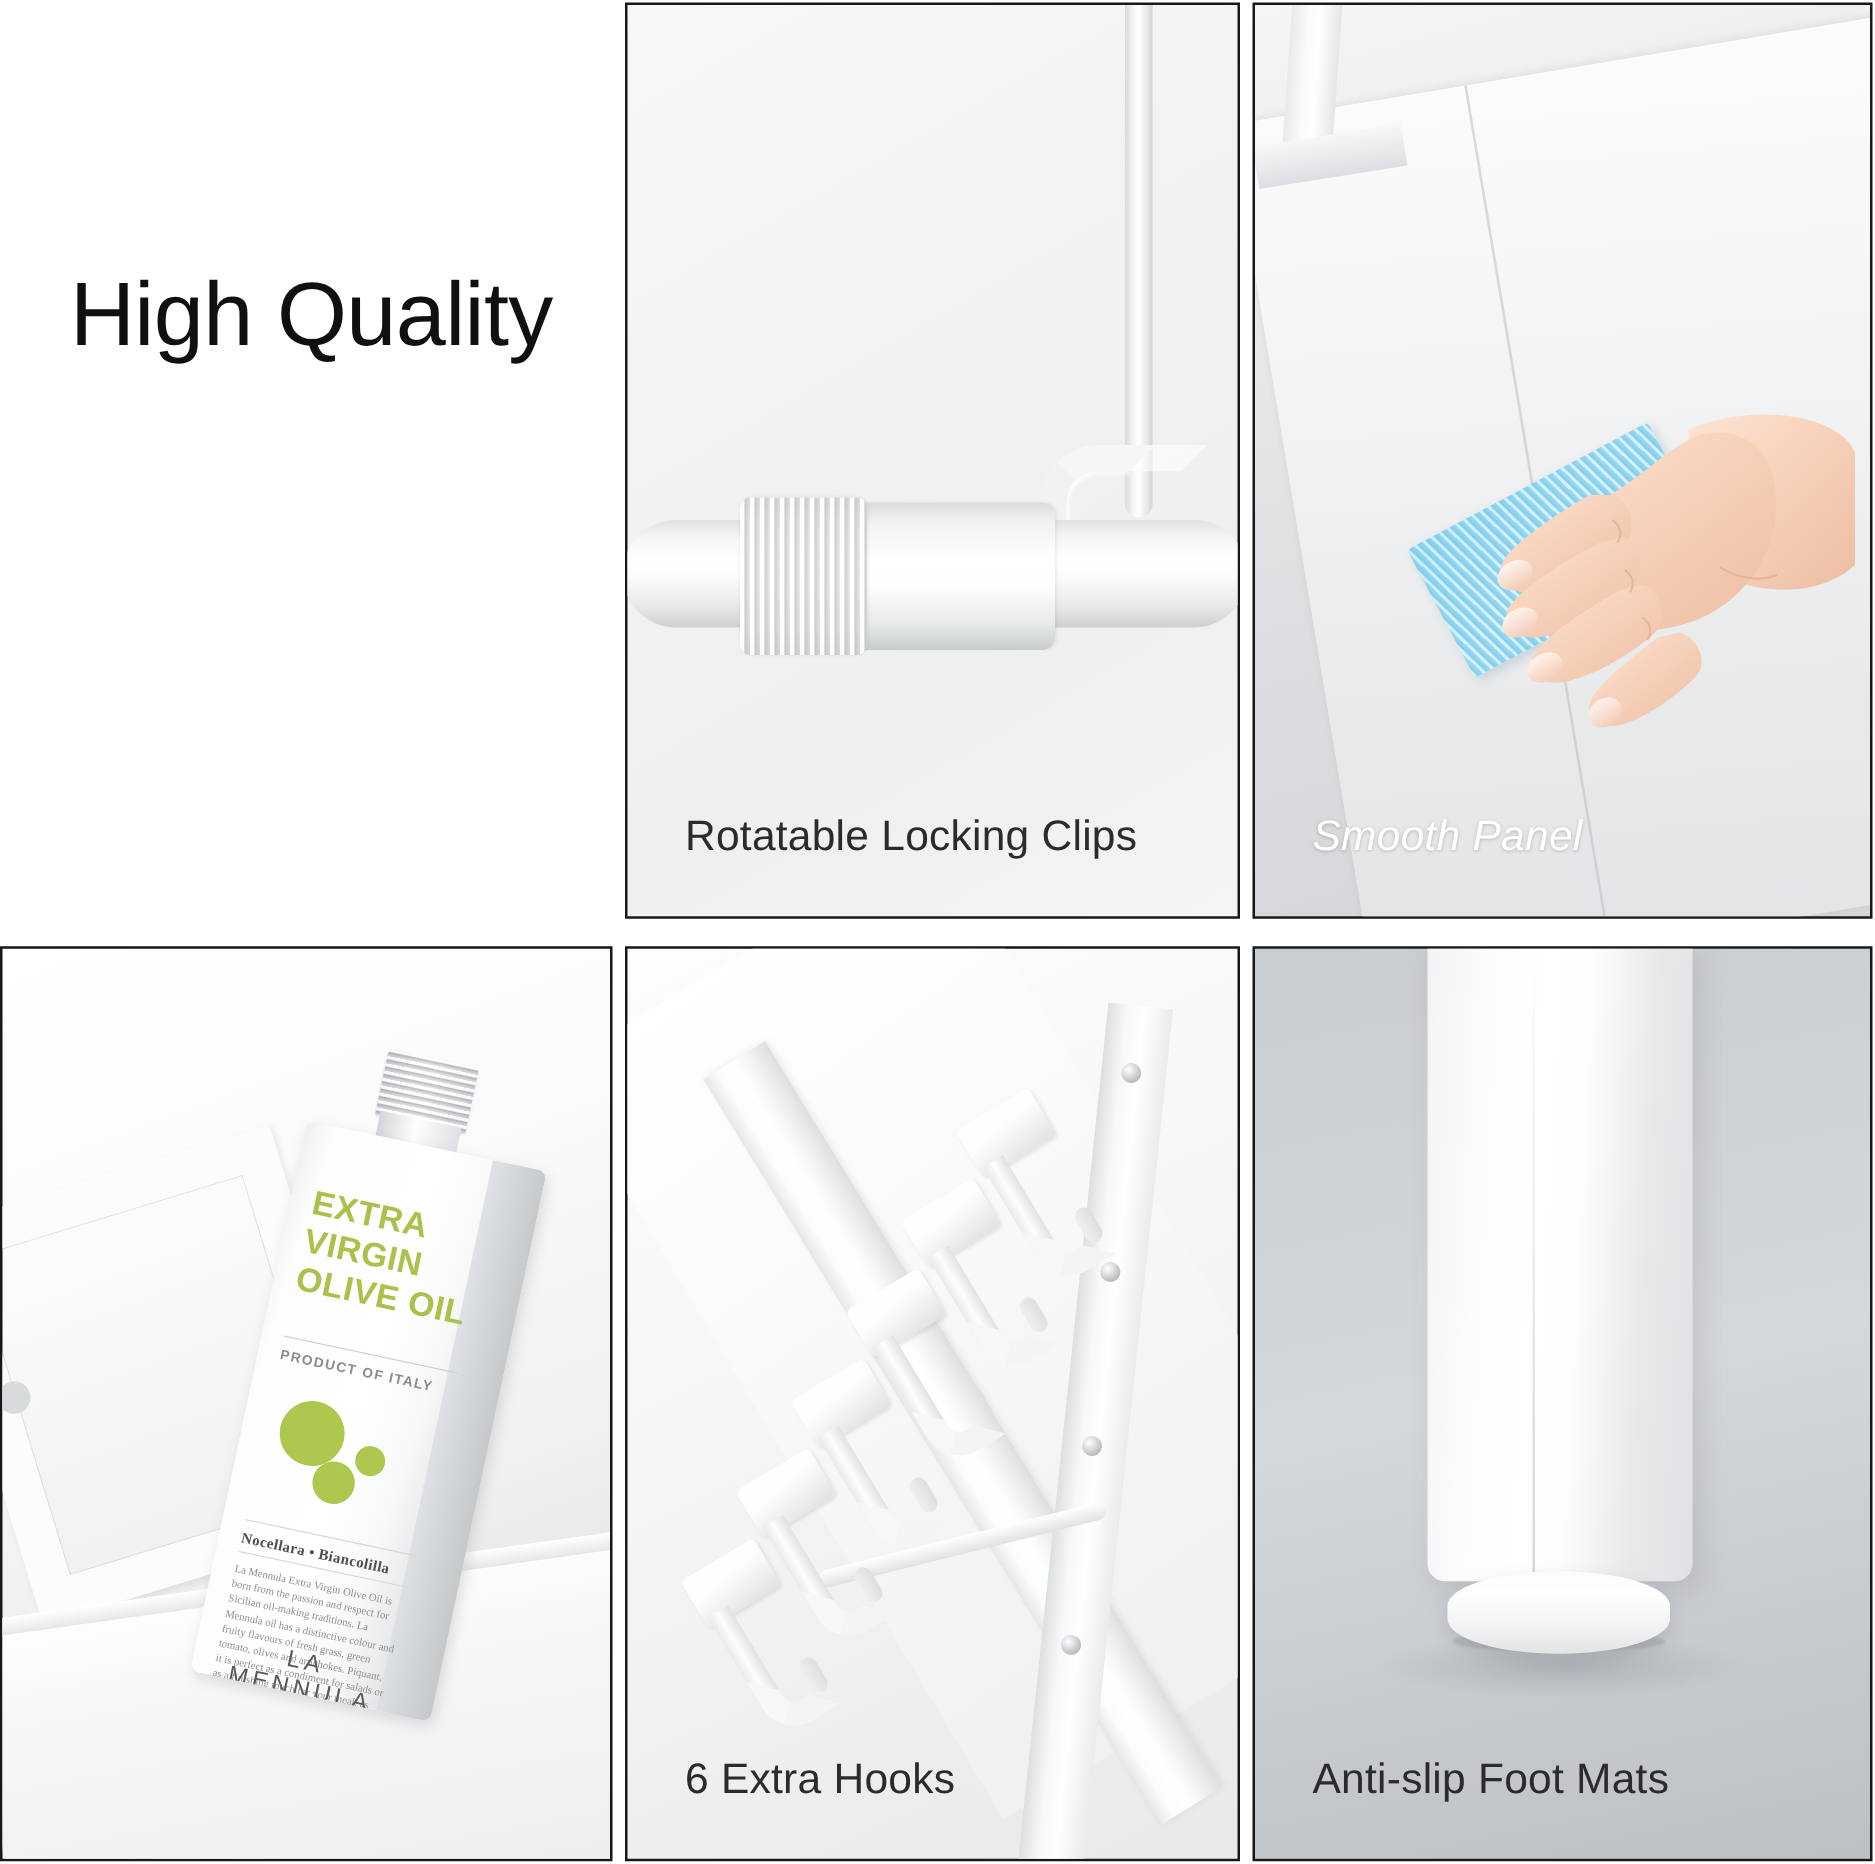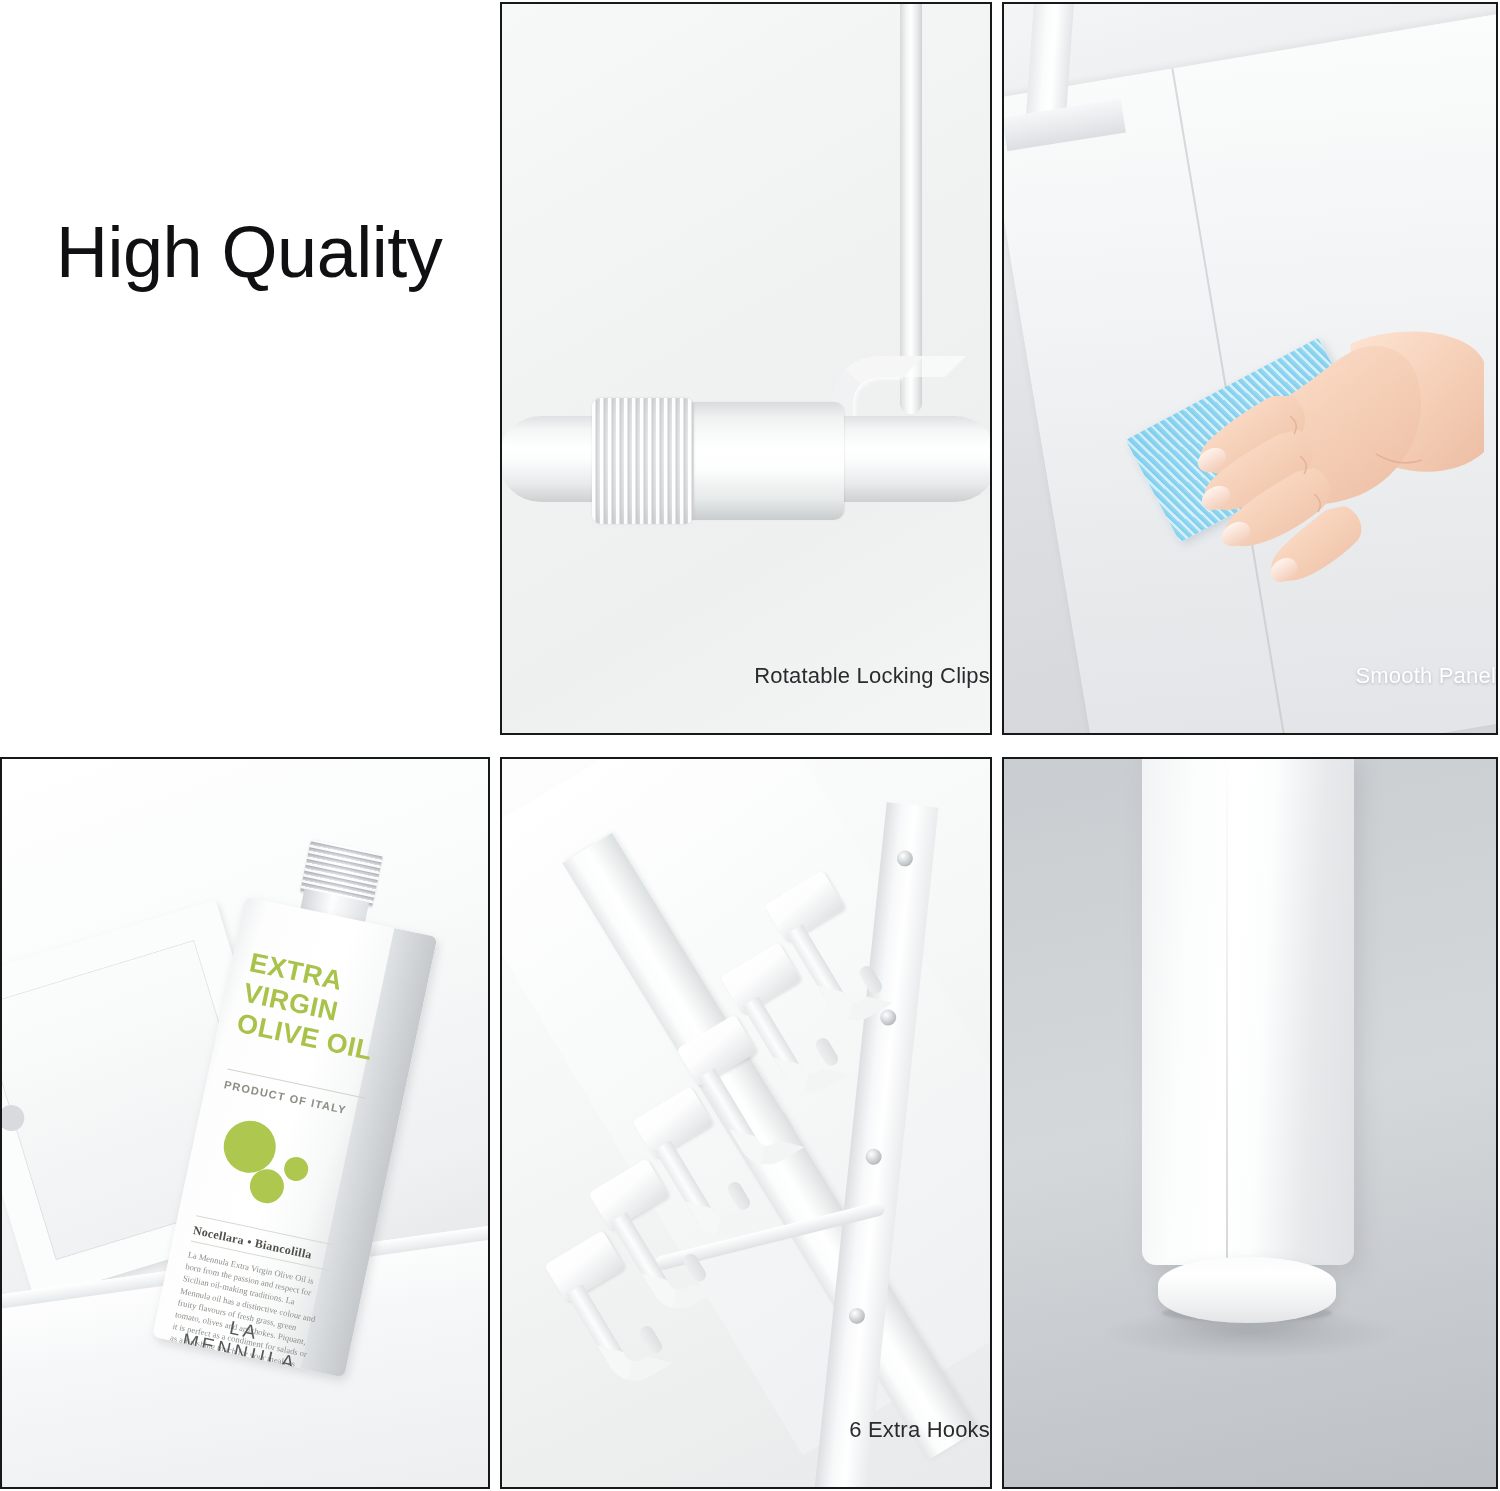--- a/index.html
+++ b/index.html
@@ -20,29 +20,29 @@
   
   .panel {
     position: absolute;
     border: 2px solid #17181a;
     overflow: hidden;
   }
   .caption {
     position: absolute;
     bottom: 44px;
     width: 100%;
-    text-align: right;
-    font-size: 22px;
+    text-align: left;
+    font-size: 34px;
     letter-spacing: .2px;
     color: #2b2b2d;
     z-index: 40;
     white-space: nowrap;
     padding-left: 46px;
   }
-  .caption.light { color: #ffffff; text-shadow: 0 1px 3px rgba(120,120,125,.45); }
+  .caption.light { color: #ffffff; text-shadow: 0 1px 3px rgba(120,120,125,.45); font-style: italic; }
 
   
   #title-cell {
     position: absolute;
     left: 0; top: 0;
     width: 490px; height: 745px;
     background: #ffffff;
   }
   #title-text {
     position: absolute;
@@ -604,15 +604,16 @@
     <div class="caption">6 Extra Hooks</div>
   </div>
 
   <div class="panel" id="panel-foot">
     <div id="foot-shadow"></div>
     <div id="foot-leg">
       <div id="foot-leg-edge"></div>
     </div>
     <div id="foot-pad-base"></div>
     <div id="foot-pad"></div>
+    <div class="caption">Anti-slip Foot Mats</div>
   </div>
 
 </div>
 
 </body></html>

